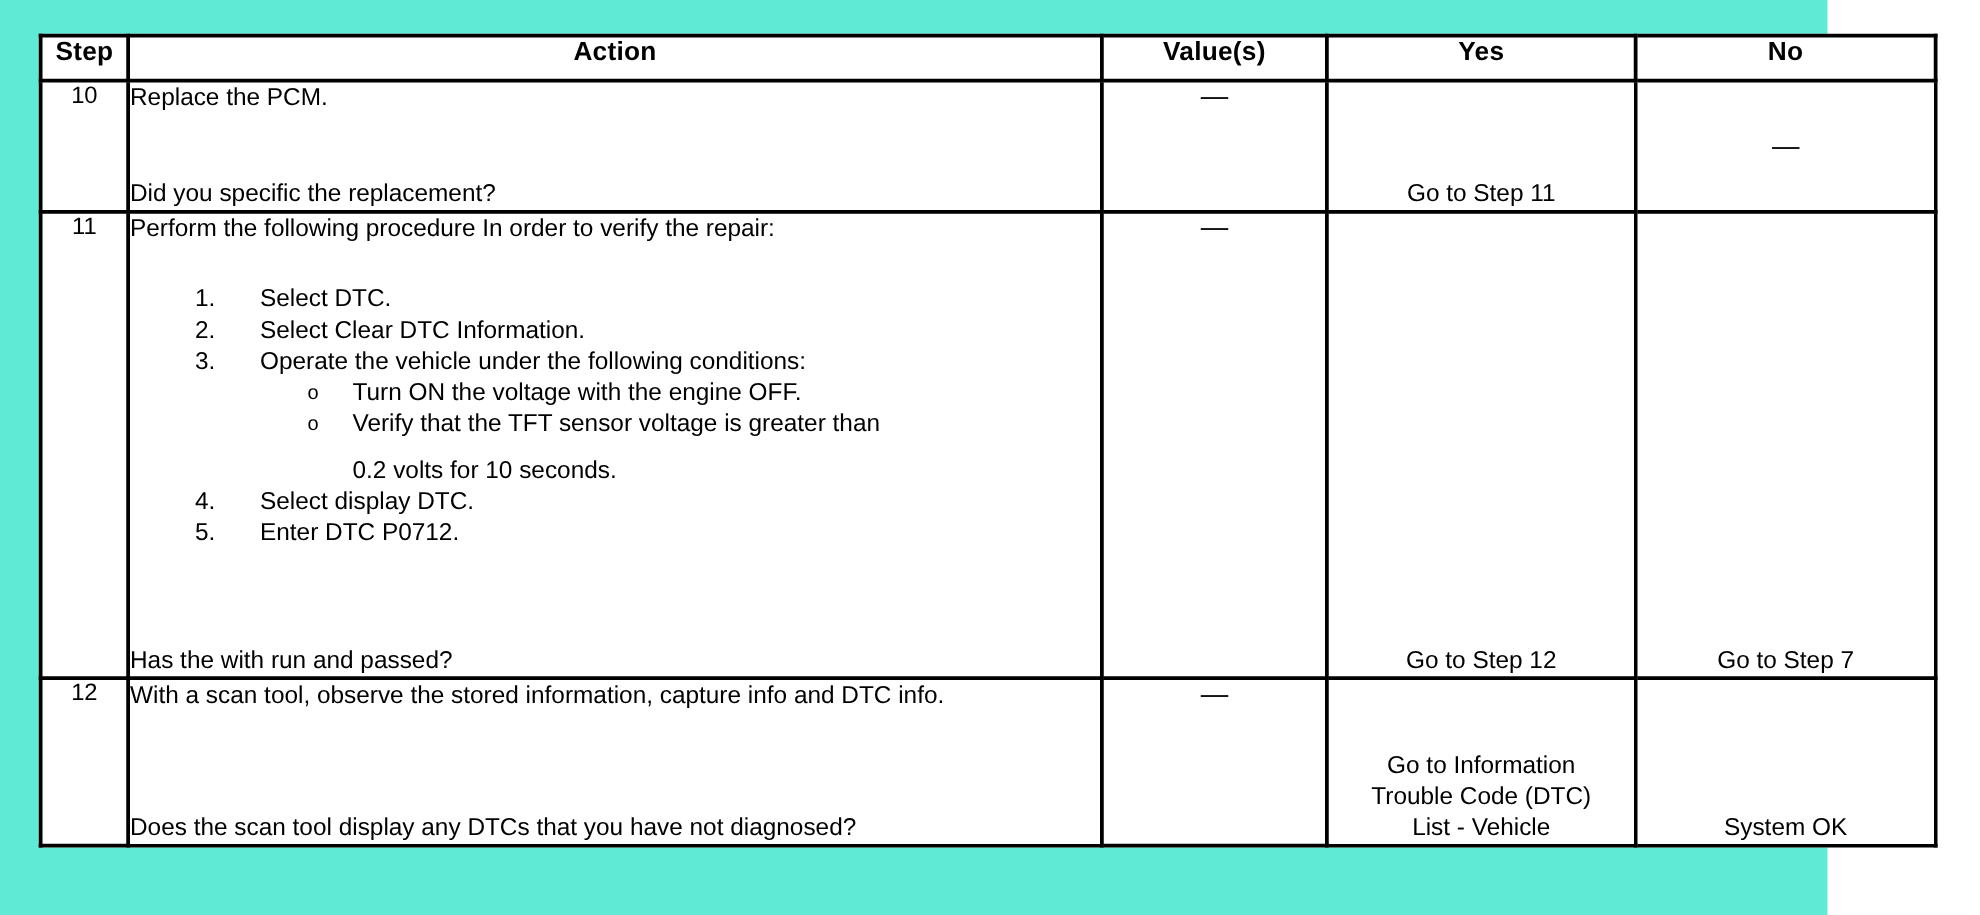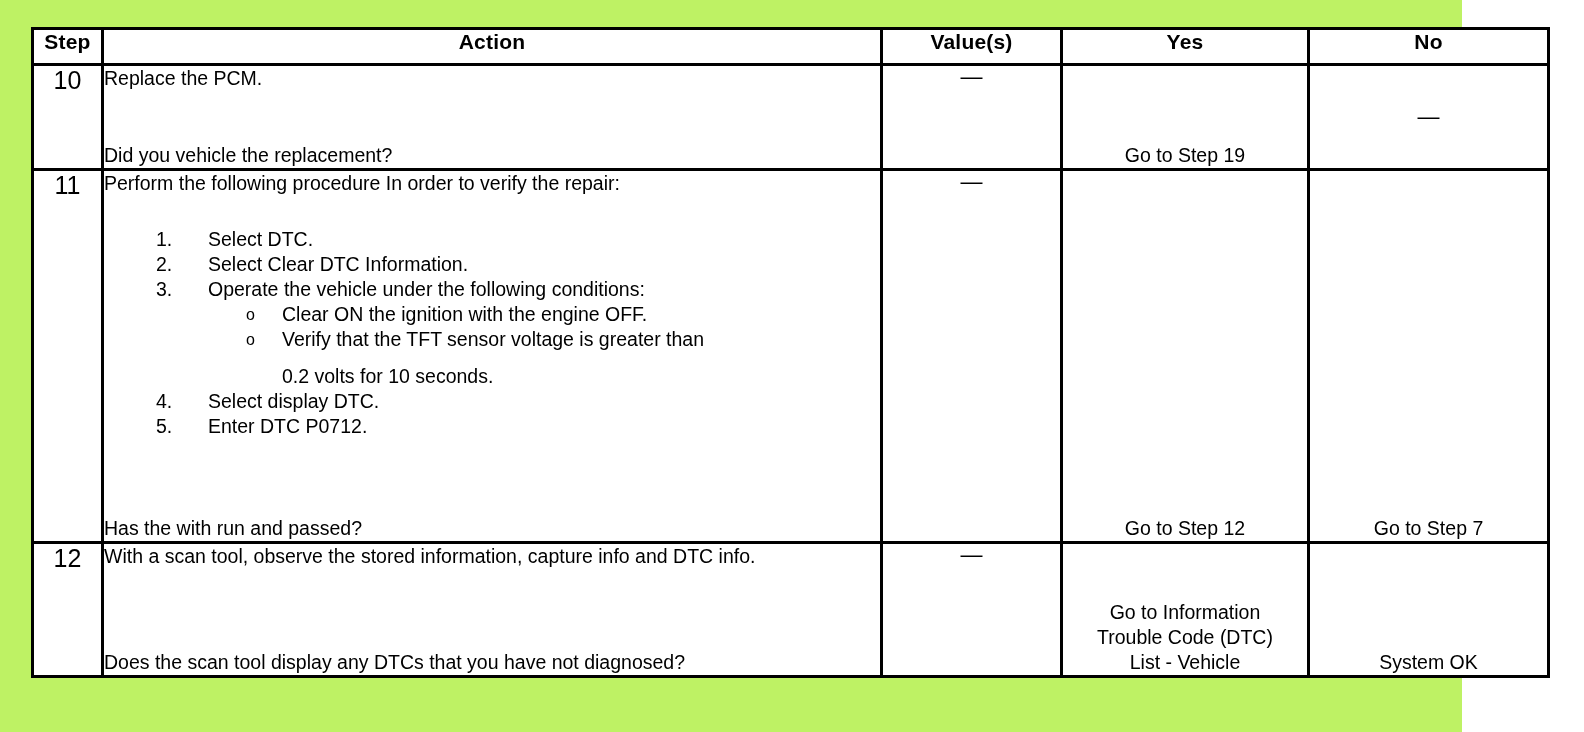--- a/index.html
+++ b/index.html
@@ -12,21 +12,21 @@
     height: 732px;
     font-family: "Liberation Sans", sans-serif;
     color: #000000;
     overflow: hidden;
   }
 
   #sheet {
     position: relative;
     width: 1462px;
     height: 732px;
-    background: #bef264;
+    background: #5eead4;
   }
 
   
   table.diag {
     position: absolute;
     left: 31px;
     top: 27px;
     width: 1516px;
     border-collapse: collapse;
     table-layout: fixed;
@@ -54,21 +54,21 @@
     font-weight: bold;
     text-align: center;
     vertical-align: middle;
     letter-spacing: 0.2px;
   }
 
   
   td.step-cell {
     text-align: center;
     vertical-align: middle;
-    font-size: 25px;
+    font-size: 19px;
   }
 
   
   td.action-cell {
     position: relative;
     padding: 4px 6px 6px 6px;
     font-size: 19.5px;
     line-height: 25px;
   }
   .action-inner {
@@ -179,29 +179,29 @@
     </thead>
 
     <tbody>
 
       <tr class="row-10">
         <td class="step-cell">10</td>
         <td class="action-cell">
           <div class="action-inner">
             <p class="lead-line">Replace the PCM.</p>
             <div class="spacer-flex"></div>
-            <p class="tail-line">Did you vehicle the replacement?</p>
+            <p class="tail-line">Did you specific the replacement?</p>
           </div>
         </td>
         <td class="val-cell">
           <span class="emdash">—</span>
         </td>
         <td class="ans-cell">
           <div class="ans-inner">
-            <p class="ans-line">Go to Step 19</p>
+            <p class="ans-line">Go to Step 11</p>
           </div>
         </td>
         <td class="ans-cell">
           <div class="ans-inner mid">
             <p class="ans-line emdash">—</p>
           </div>
         </td>
       </tr>
 
       <tr class="row-11">
@@ -218,21 +218,21 @@
               <li>
                 <span class="num">2.</span>
                 <span>Select Clear DTC Information.</span>
               </li>
               <li>
                 <span class="num">3.</span>
                 <span>Operate the vehicle under the following conditions:</span>
                 <ul class="subproc">
                   <li>
                     <span class="dot">o</span>
-                    <span>Clear ON the ignition with the engine OFF.</span>
+                    <span>Turn ON the voltage with the engine OFF.</span>
                   </li>
                   <li>
                     <span class="dot">o</span>
                     <span>Verify that the TFT sensor voltage is greater than</span>
                     <span class="cont-line">0.2 volts for 10 seconds.</span>
                   </li>
                 </ul>
               </li>
               <li>
                 <span class="num">4.</span>

